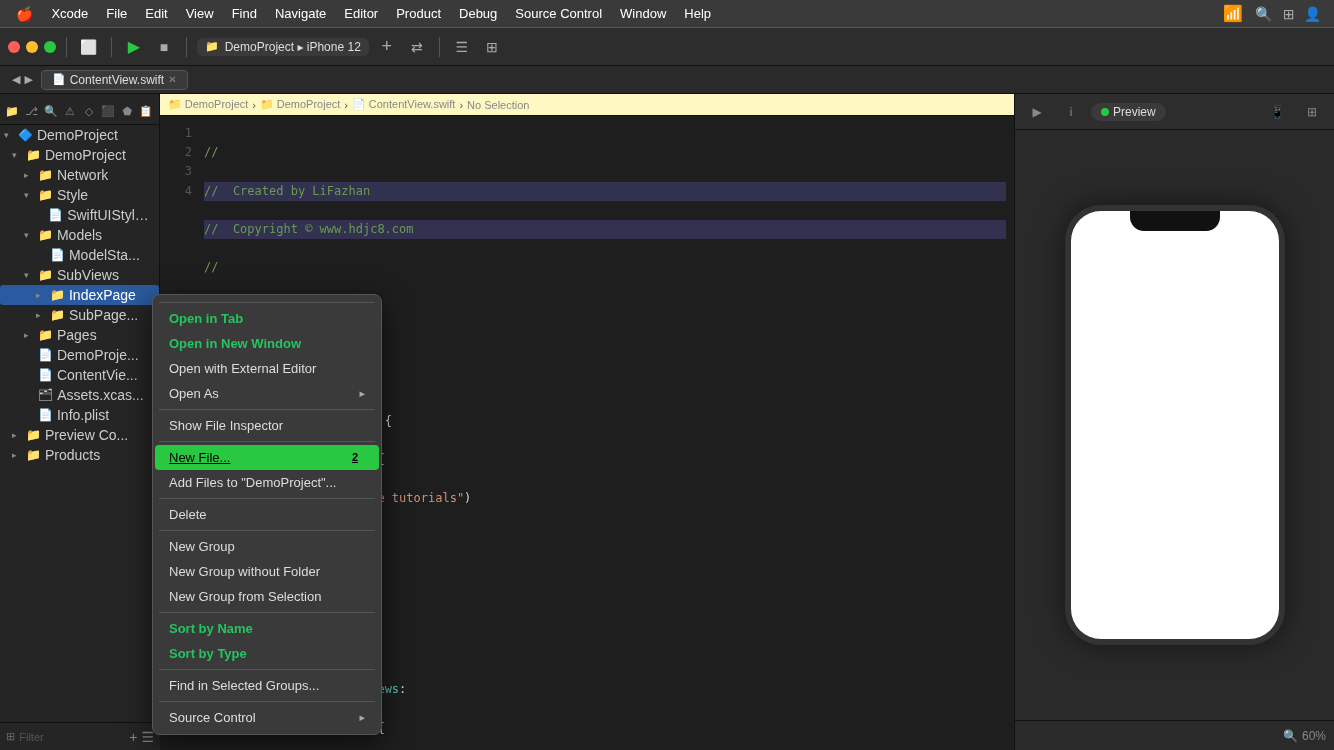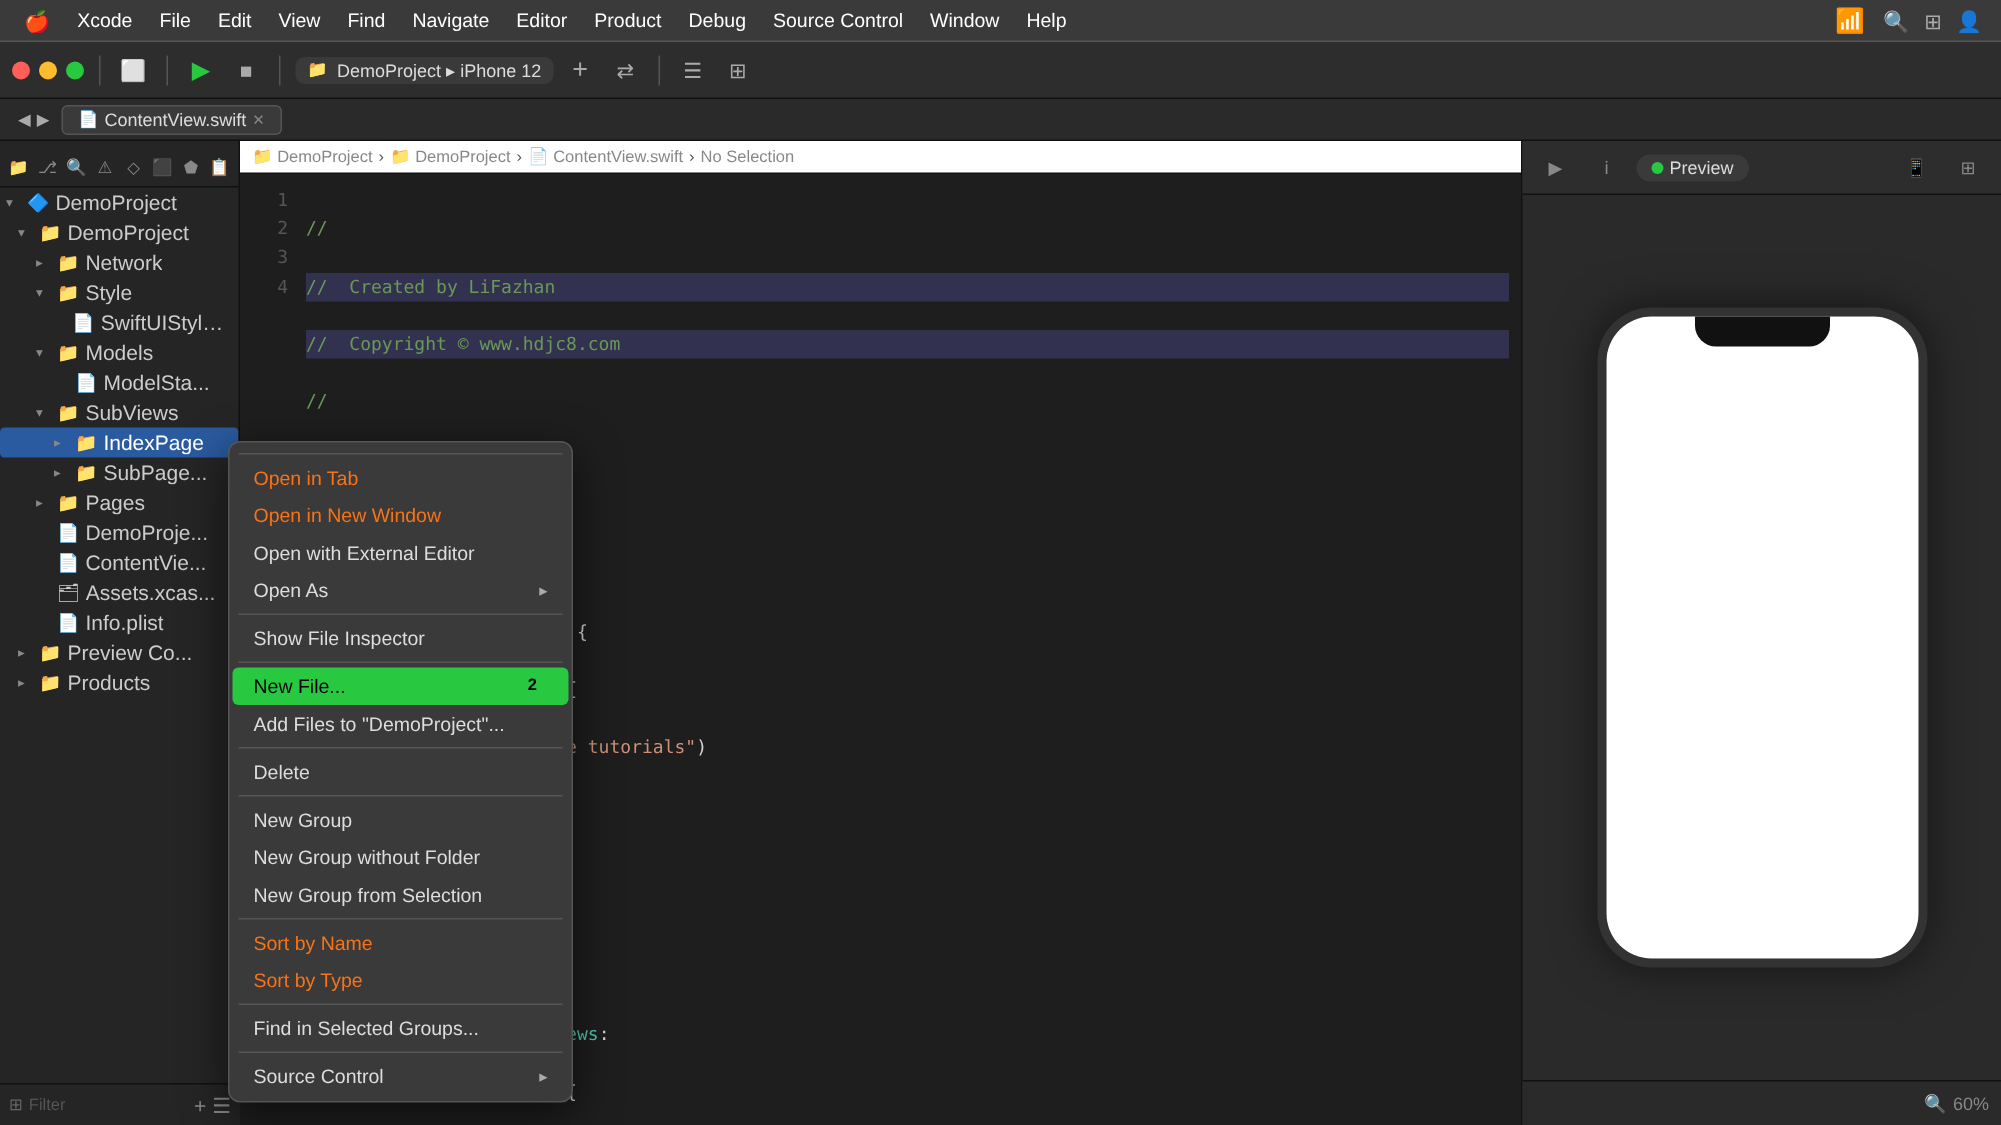--- a/index.html
+++ b/index.html
@@ -144,21 +144,21 @@
     #editor {
       flex: 1;
       background: #1e1e1e;
       overflow: hidden;
       position: relative;
       display: flex;
       flex-direction: column;
     }
 
     #editor-breadcrumb {
-      height: 22px; background: #ffffff;
+      height: 22px; background: #fef9c3;
       border-bottom: 1px solid #111;
       display: flex; align-items: center; gap: 4px;
       padding: 0 8px; font-size: 11px; color: #888;
     }
 
     #code-area {
       flex: 1; display: flex; overflow: hidden;
     }
 
     #line-numbers {
@@ -255,21 +255,21 @@
     }
 
     .ctx-item {
       padding: 5px 14px;
       color: #ddd;
       cursor: pointer;
       display: flex; align-items: center; justify-content: space-between;
       border-radius: 4px;
       margin: 0 2px;
     }
-    .ctx-item.disabled { color: #f97316; cursor: default; }
+    .ctx-item.disabled { color: #22c55e; cursor: default; font-weight: bold; }
     .ctx-item.highlighted { background: #28c840; color: #000; }
     .ctx-arrow { color: #aaa; font-size: 11px; }
     .ctx-sep {
       height: 1px; background: #555; margin: 3px 6px;
     }
     .ctx-badge {
       background: #28c840; color: #000; border-radius: 10px;
       padding: 1px 7px; font-size: 11px; font-weight: bold;
       margin-left: 6px;
     }
@@ -535,21 +535,21 @@
     </div>
     <div class="ctx-item">
       <span>Open As</span>
       <span class="ctx-arrow">▸</span>
     </div>
     <div class="ctx-sep"></div>
     <div class="ctx-item">
       <span>Show File Inspector</span>
     </div>
     <div class="ctx-sep"></div>
-    <div class="ctx-item highlighted" style="display:flex;align-items:flex-start;">
+    <div class="ctx-item highlighted" style="display:flex;align-items:flex-start;text-decoration:underline;">
       <span>New File...</span>
       <span class="ctx-badge">2</span>
     </div>
     <div class="ctx-item">
       <span>Add Files to "DemoProject"...</span>
     </div>
     <div class="ctx-sep"></div>
     <div class="ctx-item">
       <span>Delete</span>
     </div>

